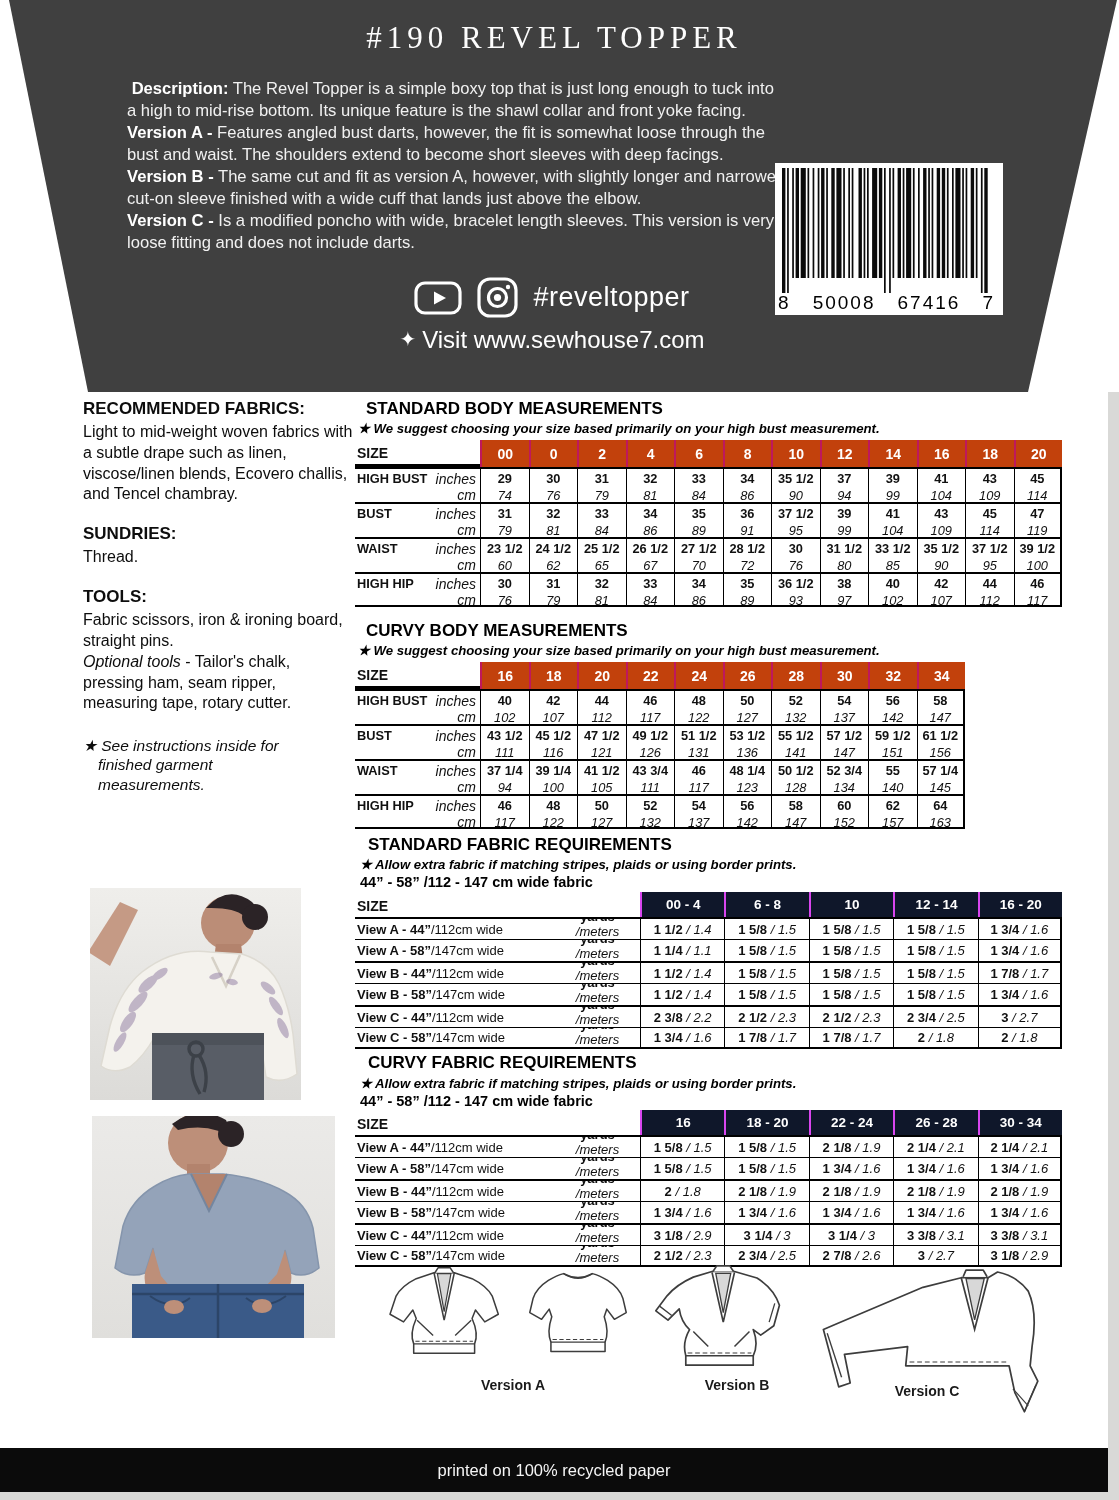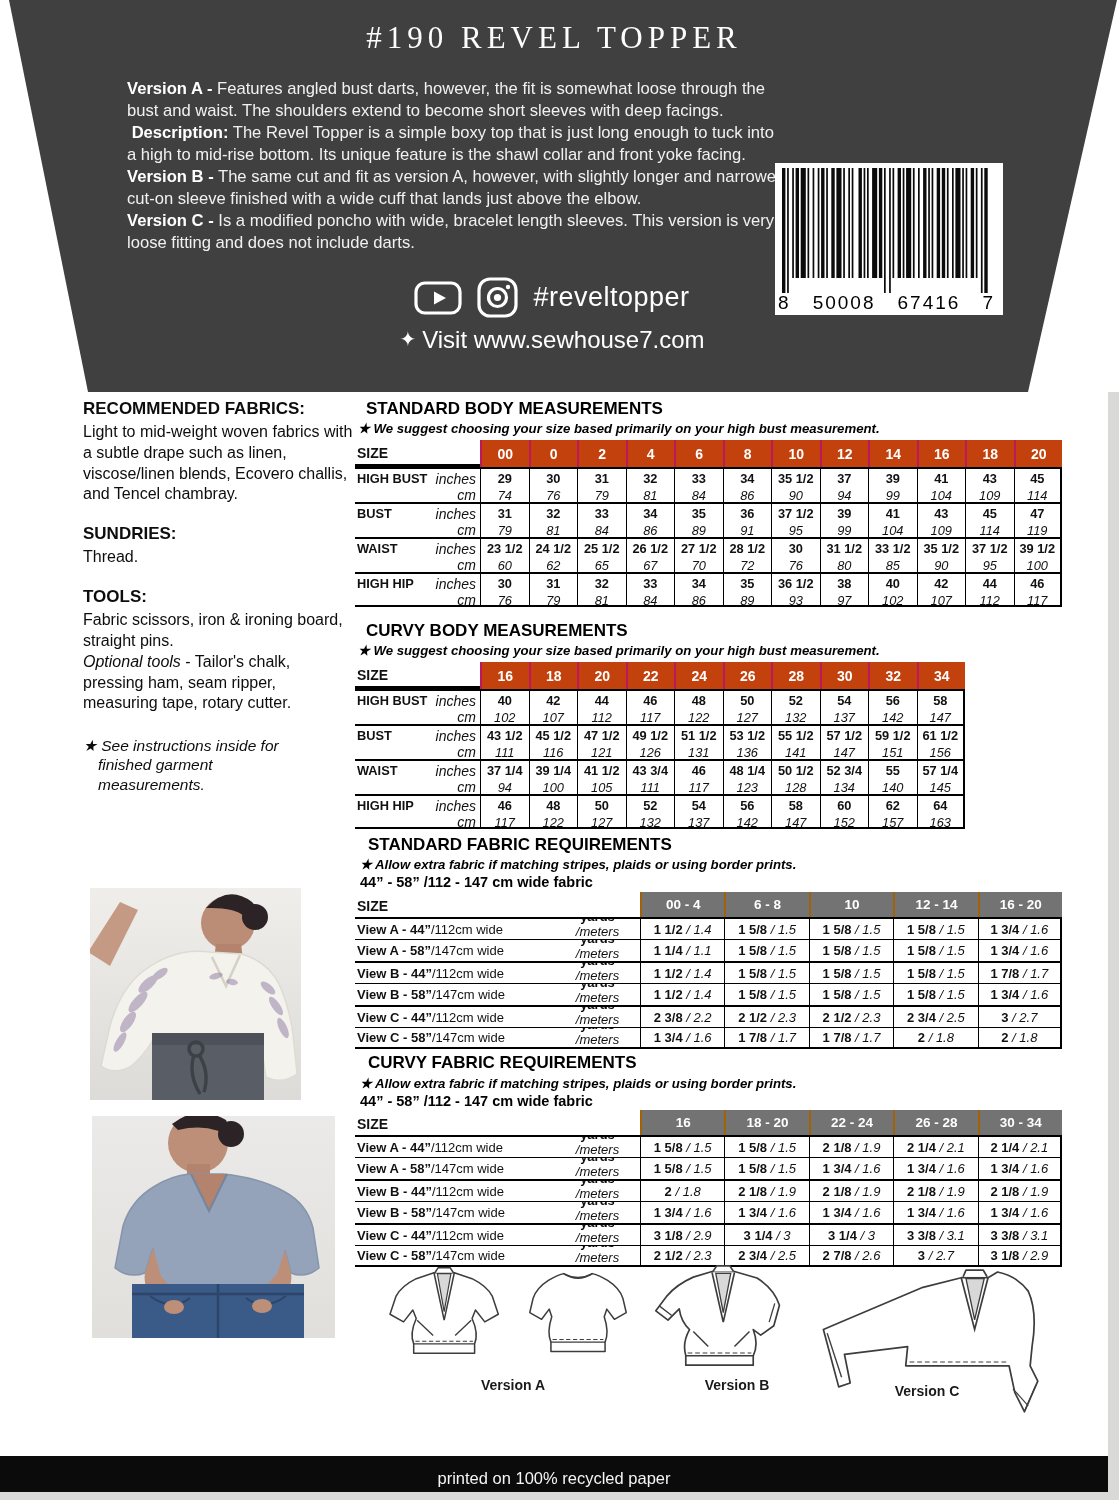--- a/index.html
+++ b/index.html
@@ -48,56 +48,56 @@
   .bt-cell .in{font-weight:700;font-size:12.8px;}
   .bt-cell .cm{font-style:italic;font-size:12.8px;}
   .btable .lastrow{border-bottom:2.4px solid #000;}
   .btable .lastcol{border-right:2.2px solid #000;}
 
   
   .ftable{position:absolute;display:grid;grid-template-columns:205px 80px repeat(5,1fr);
        grid-template-rows:25px repeat(6,22px);width:707px;box-sizing:border-box;}
   .ftable>div{box-sizing:border-box;overflow:hidden;display:flex;align-items:center;}
   .ft-hlabel{grid-column:1/span 2;align-items:flex-end !important;padding:0 0 3px 2px;font-weight:700;font-size:14px;}
-  .ft-hsize{background:#737373;color:#fff;font-weight:700;font-size:13.5px;justify-content:center;border-left:2px solid #a16207;}
+  .ft-hsize{background:#0f172a;color:#fff;font-weight:700;font-size:13.5px;justify-content:center;border-left:2px solid #d946ef;}
   .ft-view{border-top:1.1px solid #000;font-size:13px;padding-left:2px;}
   .ft-view b{font-weight:700;}
   .ft-units{border-top:1.1px solid #000;font-size:13px;justify-content:flex-end;padding-right:5px;flex-direction:column;}
   .ft-units i{font-style:italic;}
   .ft-val{border-top:1.1px solid #000;border-left:1.2px solid #000;font-size:13px;justify-content:center;white-space:nowrap;}
   .ft-val b{font-weight:700;}
   .ft-val i{font-style:italic;}
   .ftable .gstart{border-top:2.4px solid #000;}
   .ftable .lastrow{border-bottom:2.4px solid #000;}
   .ftable .lastcol{border-right:2.2px solid #000;}
 
   
   .drawing{position:absolute;}
   .vlabel{position:absolute;font-weight:700;font-size:14px;color:#1a1a1a;text-align:center;width:120px;}
 
   
   .photo{position:absolute;}
 
   
   .footer{position:absolute;left:0;top:1448px;width:1108px;height:45px;background:#0b0b0b;color:#f5f5f5;
-       display:flex;align-items:center;justify-content:center;font-size:16.5px;margin-top:8px;}
+       display:flex;align-items:center;justify-content:center;font-size:16.5px;}
   .right-strip{position:absolute;left:1108px;top:392px;width:11px;height:1108px;background:#d9d9d7;}
   .bottom-strip{position:absolute;left:0;top:1492px;width:1119px;height:8px;background:#d9d9d7;}
 </style>
 </head>
 <body>
 
 <div id="page">
 
   <div class="hdr">
     <div class="hdr-title">#190 REVEL TOPPER</div>
 
     <div class="hdr-desc">
+      <p>&nbsp;<b>Description:</b> <span>The Revel Topper is a simple boxy top that is just long enough to tuck into a high to mid-rise bottom. Its unique feature is the shawl collar and front yoke facing.</span></p>
       <p><b>Version A -</b> <span>Features angled bust darts, however, the fit is somewhat loose through the bust and waist. The shoulders extend to become short sleeves with deep facings.</span></p>
-      <p>&nbsp;<b>Description:</b> <span>The Revel Topper is a simple boxy top that is just long enough to tuck into a high to mid-rise bottom. Its unique feature is the shawl collar and front yoke facing.</span></p>
       <p><b>Version B -</b> <span>The same cut and fit as version A, however, with slightly longer and narrower cut-on sleeve finished with a wide cuff that lands just above the elbow.</span></p>
       <p><b>Version C -</b> <span>Is a modified poncho with wide, bracelet length sleeves. This version is very loose fitting and does not include darts.</span></p>
     </div>
 
     <div class="social">
       <svg width="48" height="34" viewBox="0 0 48 34">
         <rect x="2" y="2" width="44" height="30" rx="9" fill="none" stroke="#fff" stroke-width="3.2"></rect>
         <path d="M20,10.5 L32,17 L20,23.5 Z" fill="#fff"></path>
       </svg>
       <svg width="41" height="41" viewBox="0 0 41 41">

